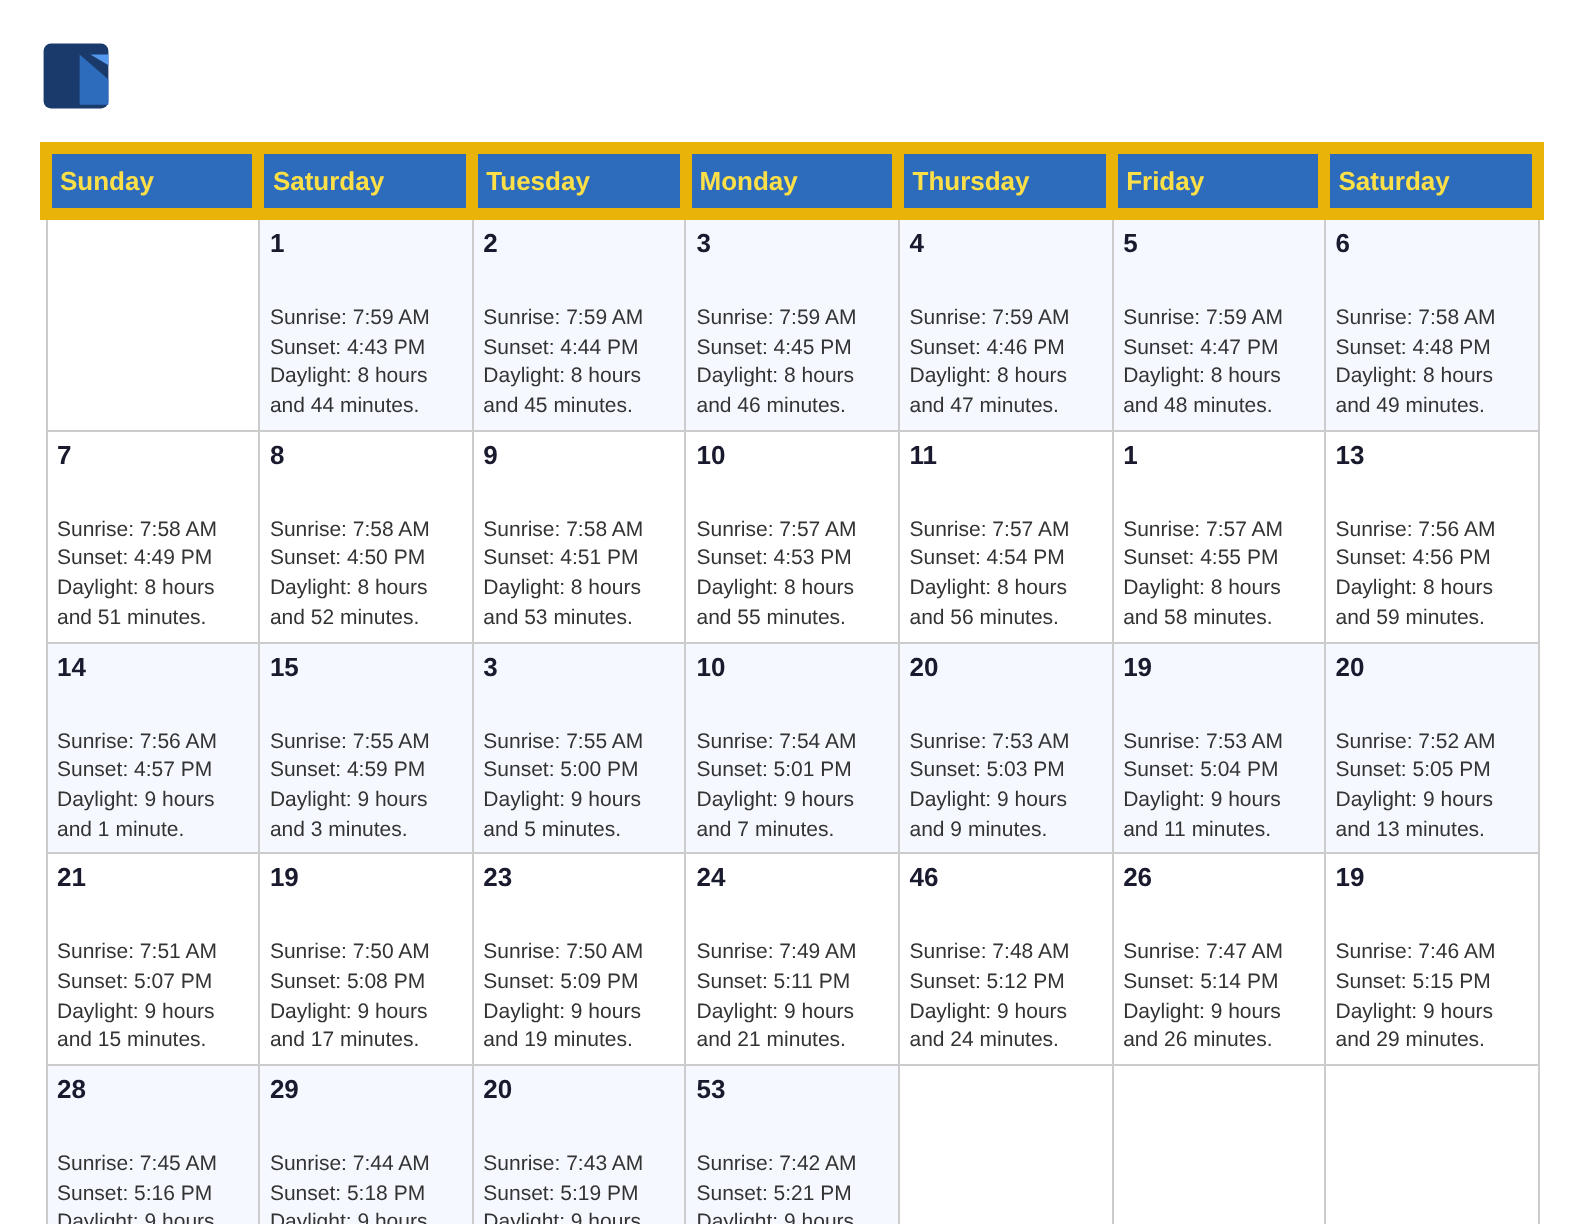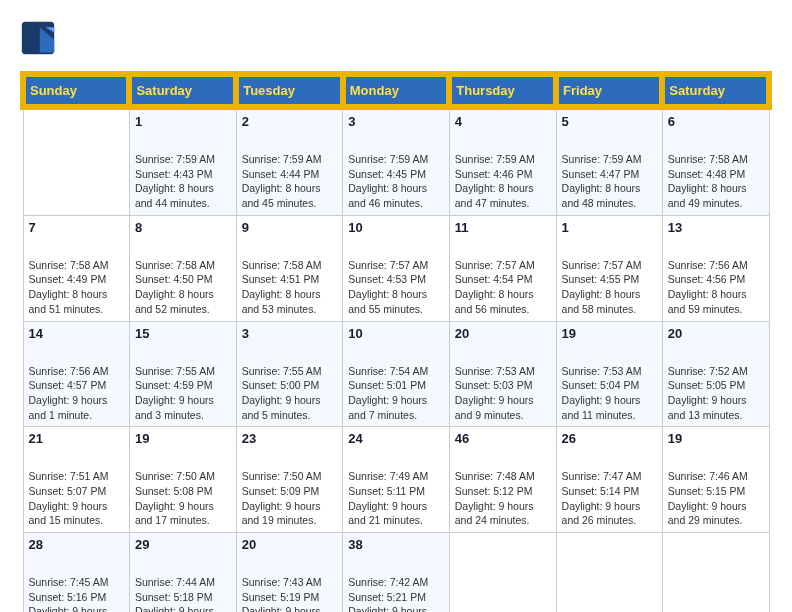--- a/index.html
+++ b/index.html
@@ -248,21 +248,21 @@
         </td>
         <td>
           <span class="day-number">29</span>
           <div class="day-info">Sunrise: 7:44 AM<br>Sunset: 5:18 PM<br>Daylight: 9 hours and 34 minutes.</div>
         </td>
         <td>
           <span class="day-number">20</span>
           <div class="day-info">Sunrise: 7:43 AM<br>Sunset: 5:19 PM<br>Daylight: 9 hours and 36 minutes.</div>
         </td>
         <td>
-          <span class="day-number">38</span>
+          <span class="day-number">53</span>
           <div class="day-info">Sunrise: 7:42 AM<br>Sunset: 5:21 PM<br>Daylight: 9 hours and 39 minutes.</div>
         </td>
         <td class="empty-cell"></td>
         <td class="empty-cell"></td>
         <td class="empty-cell"></td>
       </tr>
     </tbody>
 </table>
 
 </body></html>

